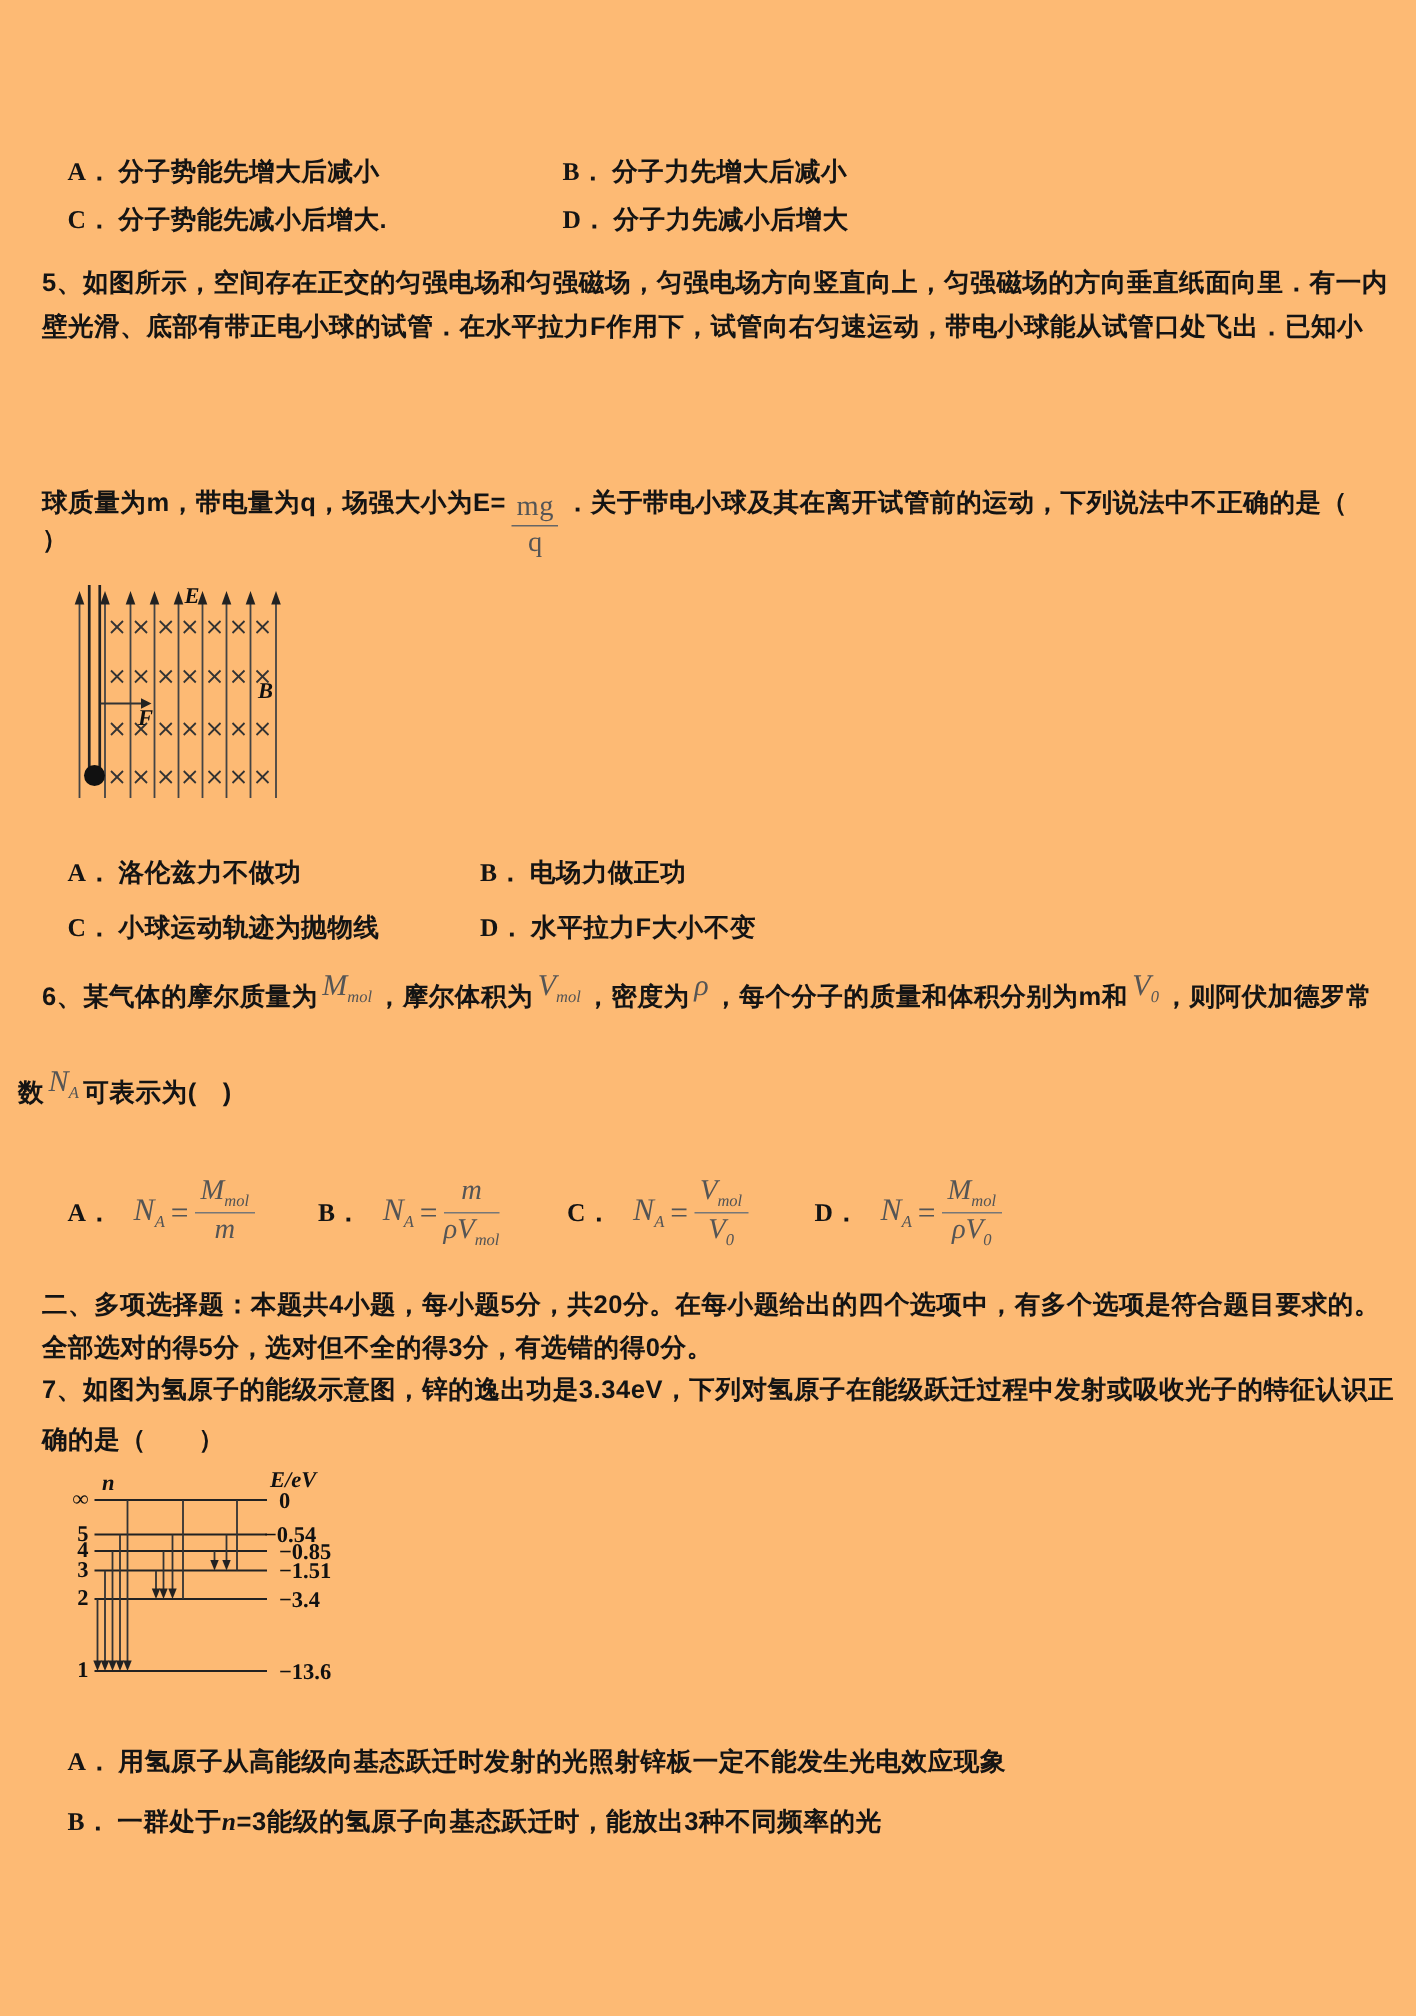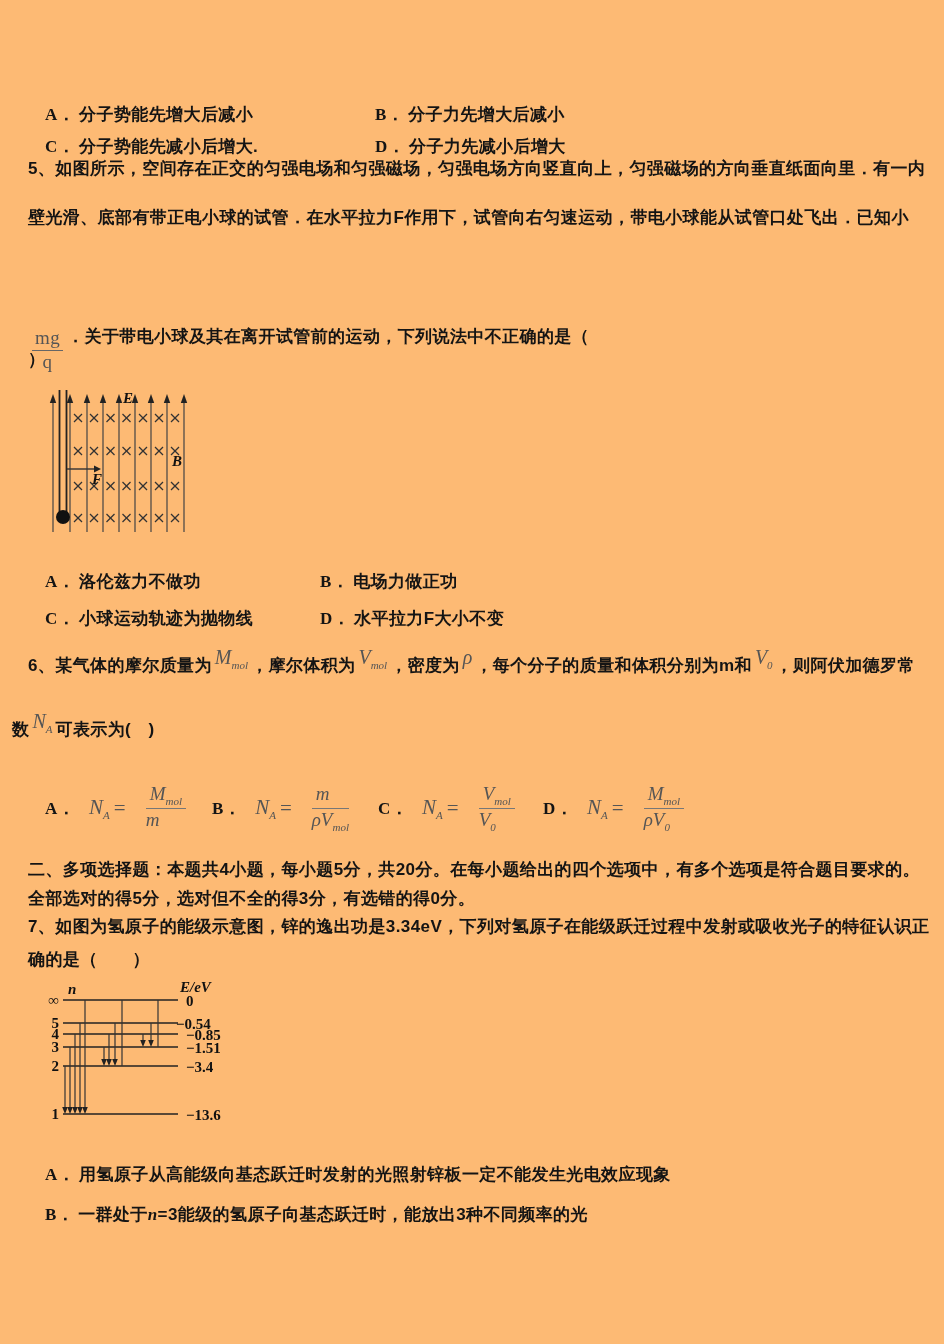--- a/index.html
+++ b/index.html
@@ -16,44 +16,44 @@
   .frac .den { display:block; padding-top:1px; }
   
   .mvar { font-family:"Liberation Serif",serif; font-style:italic; font-weight:400;
           color:#555; font-size:20px; position:relative; top:-7px; margin:0 3px; letter-spacing:0; }
   .mvar sub, .fexpr sub { font-size:11px; font-style:italic; letter-spacing:0; }
   
   .fitem { position:absolute; top:772px; height:72px; display:flex; align-items:center; }
   .fexpr { display:flex; align-items:center; margin-left:10px; color:#555;
            font-family:"Liberation Serif",serif; font-weight:400; font-size:21px; font-style:italic; letter-spacing:0; }
   .meq { margin:0 4px; font-style:normal; }
-  .frac2 { font-size:19px; line-height:1.1;margin-left:16px; }
+  .frac2 { text-align:center; font-size:19px; line-height:1.1; }
   .frac2 .num { display:block; border-bottom:1.5px solid #777; padding:0 4px 1px; }
   .frac2 .den { display:block; padding-top:1px; }
   
   .diag { position:absolute; }
   .dlabel { position:absolute; font-family:"Liberation Serif",serif; font-style:italic;
             font-weight:700; font-size:15px; color:#111; letter-spacing:0; line-height:1; }
   .lvl { position:absolute; font-family:"Liberation Serif",serif; font-weight:600;
          font-size:15px; color:#111; letter-spacing:0; line-height:1.2; }
 </style>
 </head>
 <body>
 
 <div class="page">
 
   <div class="line" style="left:45px;top:104px"><span class="olabel">A．</span><span>分子势能先增大后减小</span></div>
   <div class="line" style="left:375px;top:104px"><span class="olabel">B．</span><span>分子力先增大后减小</span></div>
   <div class="line" style="left:45px;top:136px"><span class="olabel">C．</span><span>分子势能先减小后增大.</span></div>
   <div class="line" style="left:375px;top:136px"><span class="olabel">D．</span><span>分子力先减小后增大</span></div>
 
-  <div class="line" style="left:28px;top:158px">5、如图所示，空间存在正交的匀强电场和匀强磁场，匀强电场方向竖直向上，匀强磁场的方向垂直纸面向里．有一内</div>
+  <div class="line" style="left:28px;top:178px">5、如图所示，空间存在正交的匀强电场和匀强磁场，匀强电场方向竖直向上，匀强磁场的方向垂直纸面向里．有一内</div>
   <div class="line" style="left:28px;top:207px">壁光滑、底部有带正电小球的试管．在水平拉力F作用下，试管向右匀速运动，带电小球能从试管口处飞出．已知小</div>
   <div class="line" style="left:28px;top:284px">
-    <span class="frac"><span class="num">mg</span><span class="den">q</span></span><span>．关于带电小球及其在离开试管前的运动，下列说法中不正确的是（</span>
+    <span>球质量为m，带电量为q，场强大小为E=</span><span class="frac"><span class="num">mg</span><span class="den">q</span></span><span>．关于带电小球及其在离开试管前的运动，下列说法中不正确的是（</span>
   </div>
   <div class="line" style="left:28px;top:349px">）</div>
 
   <div class="diag" style="left:45px;top:390px;width:165px;height:152px">
     <svg width="165" height="152">
       <g>
           <line x1="8" y1="12" x2="8" y2="142" stroke="#444" stroke-width="1.2"></line>
           <polygon points="4.8,13 11.2,13 8,4" fill="#222"></polygon>
           <line x1="25" y1="12" x2="25" y2="142" stroke="#444" stroke-width="1.2"></line>
           <polygon points="21.8,13 28.2,13 25,4" fill="#222"></polygon>

